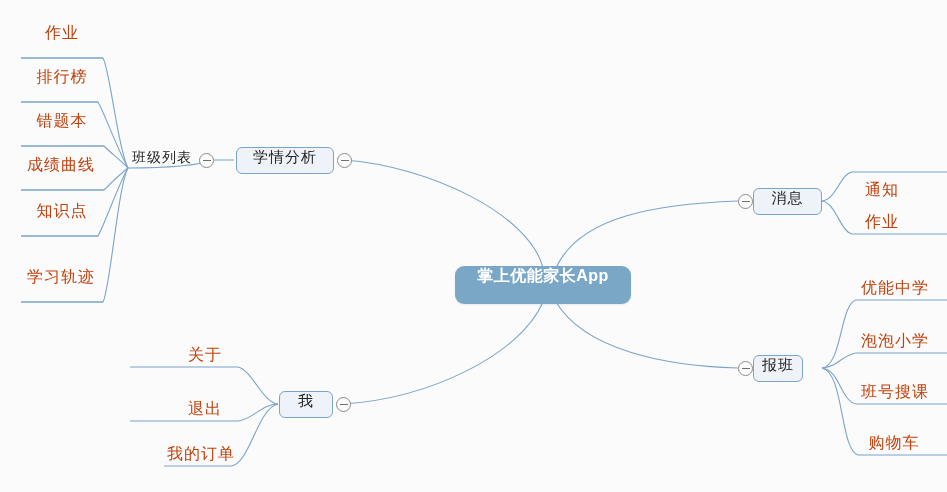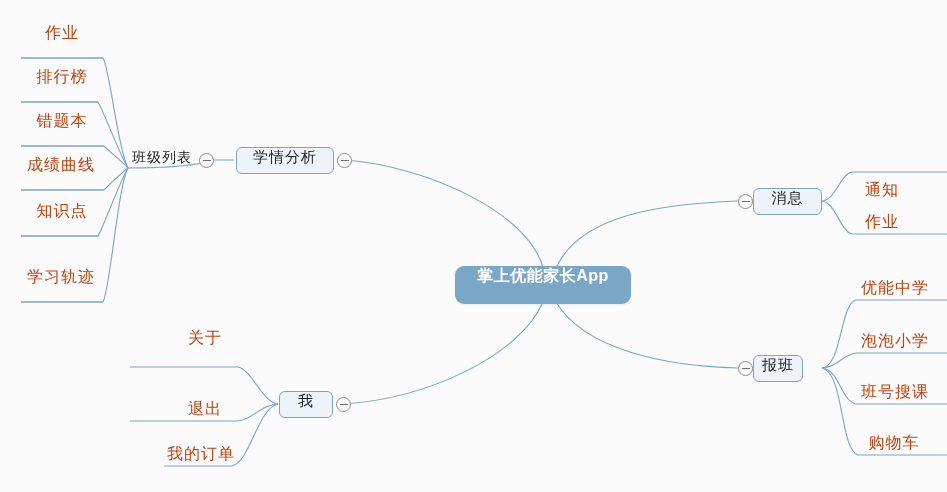--- a/index.html
+++ b/index.html
@@ -179,21 +179,21 @@
   </div>
   <div class="leaf" style="left:858px;top:433px;width:72px;">
     <span>购物车</span>
   </div>
 
   <div class="node boxed" style="left:279px;top:391px;width:54px;">
     <span>我</span>
   </div>
   <div class="toggle" style="left:336px;top:397px;"></div>
 
-  <div class="leaf" style="left:172px;top:328px;width:66px;">
+  <div class="leaf" style="left:172px;top:345px;width:66px;">
     <span>关于</span>
   </div>
   <div class="leaf" style="left:172px;top:399px;width:66px;">
     <span>退出</span>
   </div>
   <div class="leaf" style="left:164px;top:444px;width:74px;">
     <span>我的订单</span>
   </div>
 
 </div>

